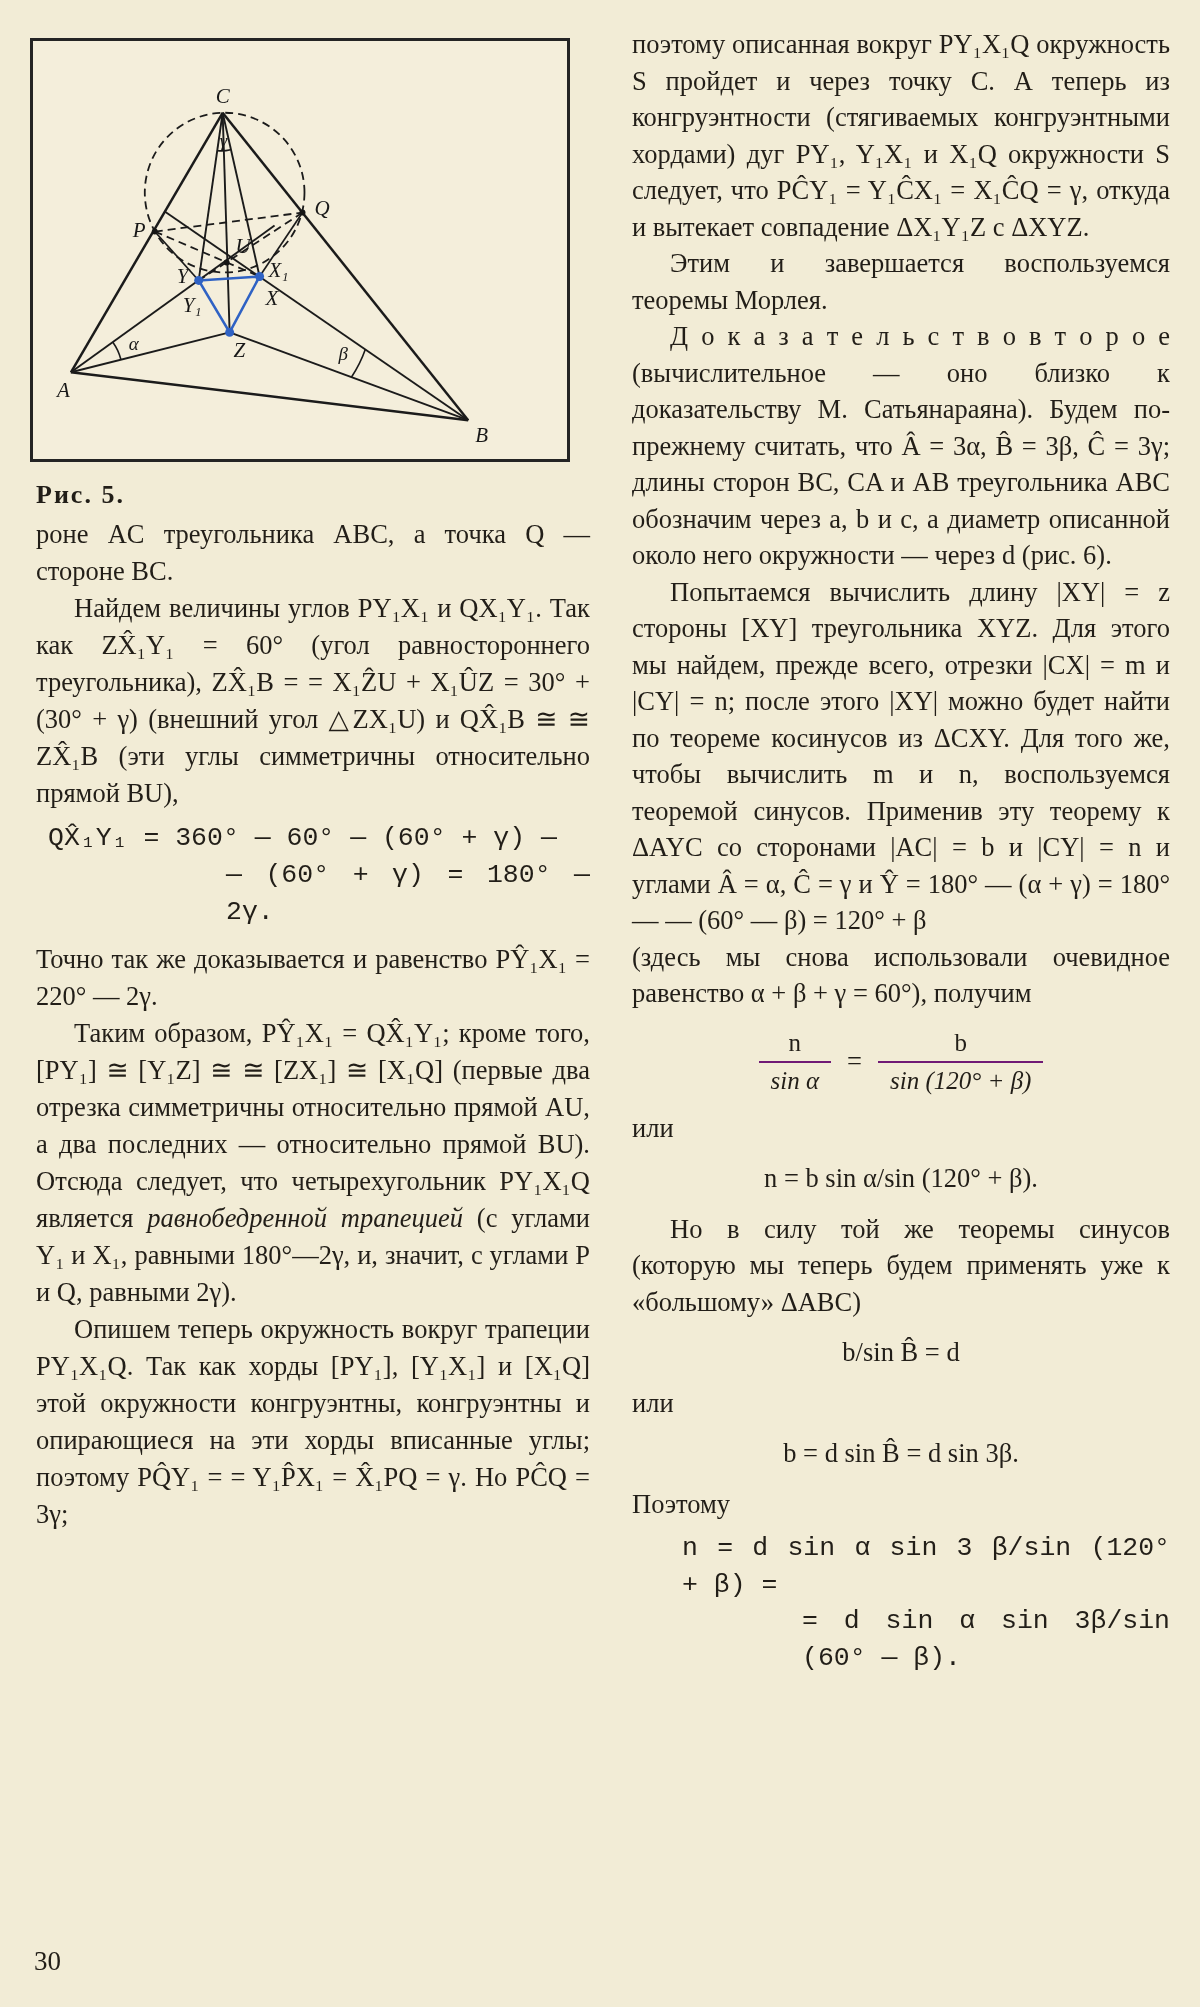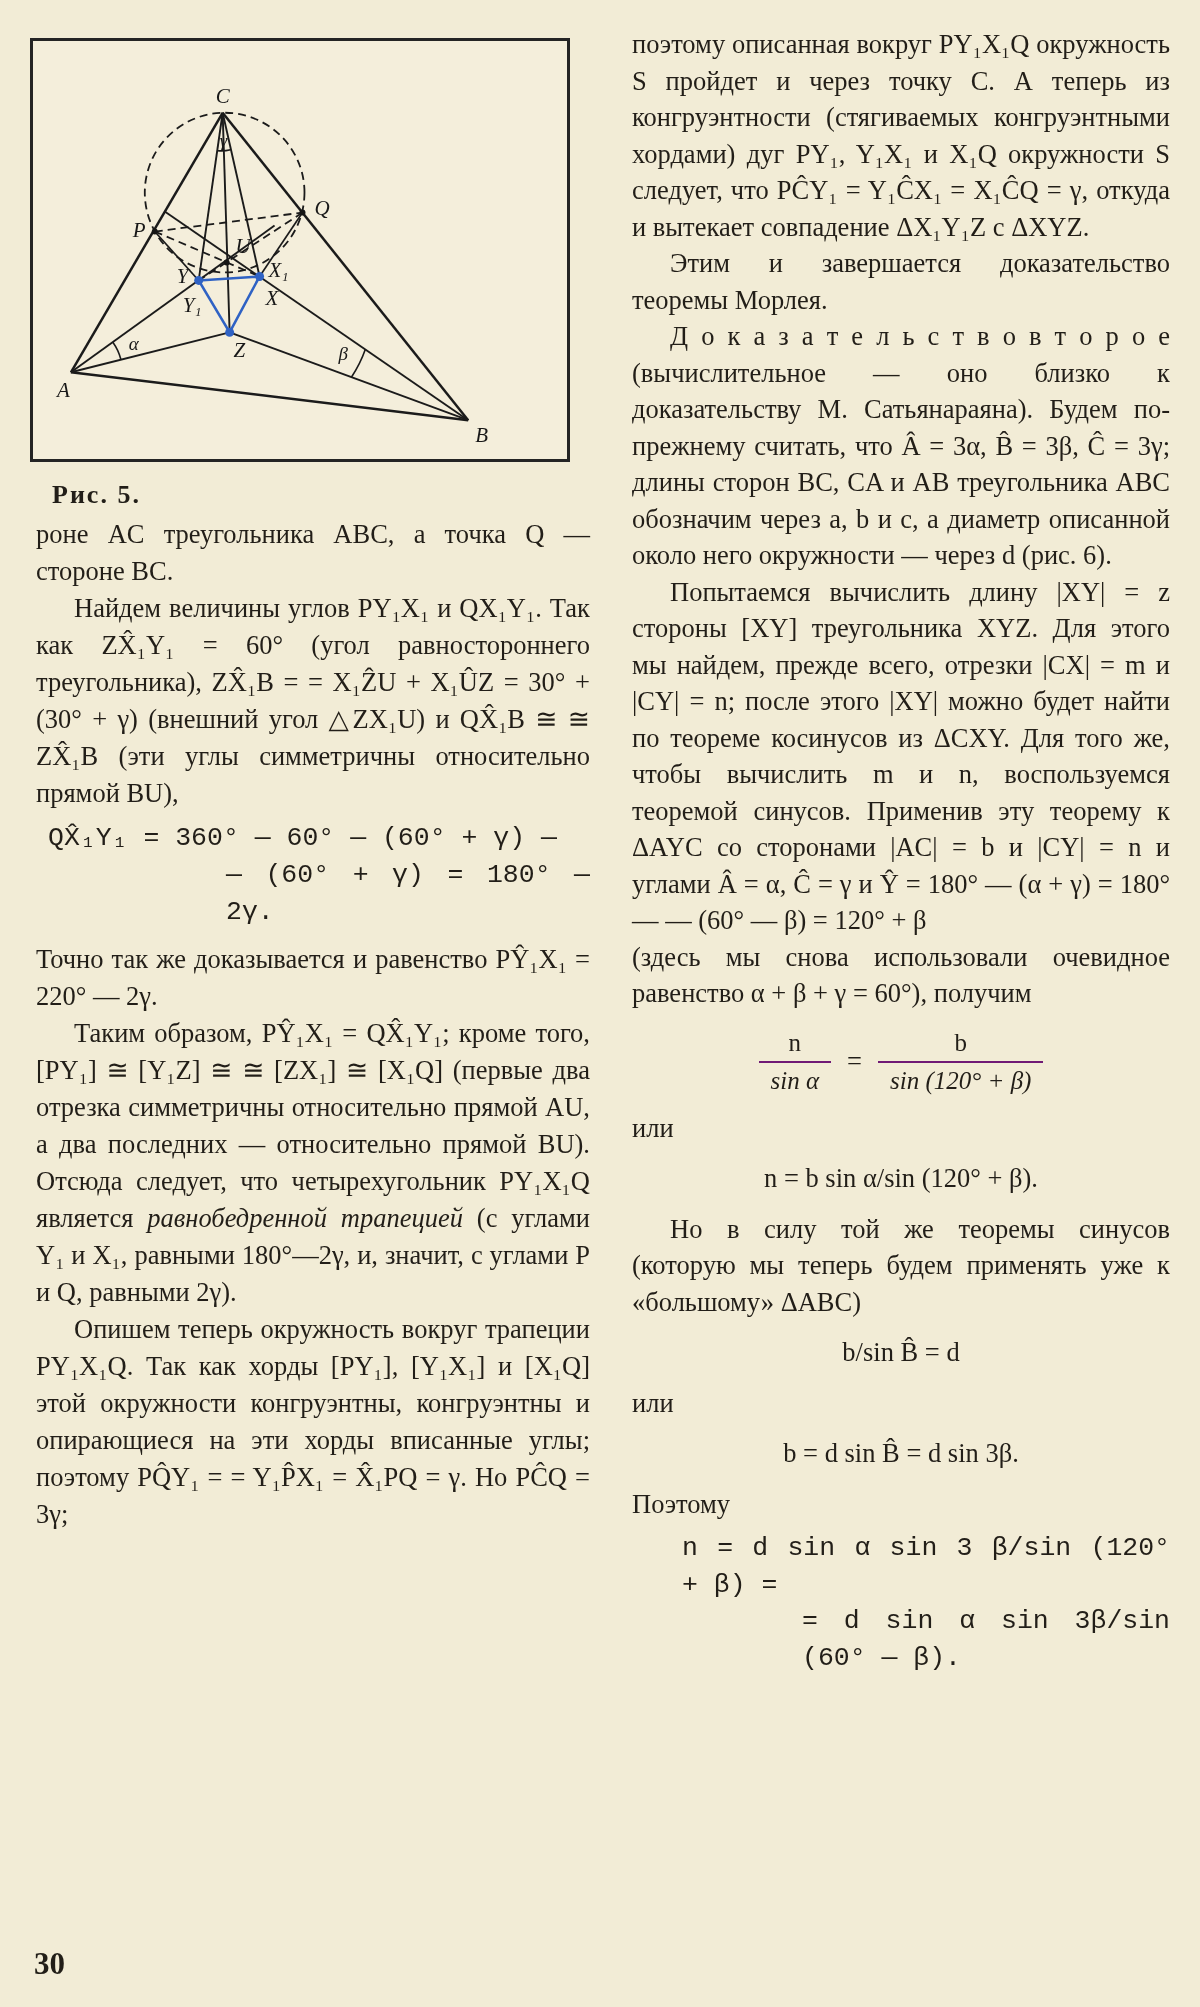--- a/index.html
+++ b/index.html
@@ -16,21 +16,21 @@
   .figure-box {
     position: absolute;
     left: 30px; top: 38px;
     width: 540px; height: 424px;
     border: 3px solid #242424;
     background: #f4eedb;
   }
   .figure-box svg { display: block; width: 100%; height: 100%; }
   .caption {
     position: absolute;
-    left: 52px; top: 480px;
+    left: 36px; top: 480px;
     font-weight: bold;
     font-size: 26px;
     letter-spacing: 2px;
   }
   .col { position: absolute; text-align: justify; }
   .col-left  { left: 36px;  top: 516px; width: 554px; font-size: 26.5px; line-height: 37px; }
   .col-right { left: 632px; top: 26px;  width: 538px; font-size: 26.5px; line-height: 36.5px; }
   p { margin: 0; }
   .ind { text-indent: 38px; }
   .fml { margin: 8px 0 10px; font-family: Liberation Mono, monospace; }
@@ -42,22 +42,22 @@
   .fracline {
     display: flex; justify-content: center; align-items: center;
     gap: 16px; margin: 16px 0 14px;
   }
   .frac { display: inline-flex; flex-direction: column; align-items: center; font-size: 25px; line-height: 30px; }
   .frac .num { padding: 0 12px 3px; }
   .frac .den { border-top: 2px solid #701a75; padding: 3px 12px 0; font-style: italic; }
   .pagenum {
     position: absolute;
     left: 34px; top: 1946px;
-    font-weight: bold;
-    font-size: 31px;
+    font-weight: normal;
+    font-size: 27px;
   }
   em { font-style: italic; }
   .lbl { font-family: "Liberation Serif", "DejaVu Serif", serif; font-style: italic; font-size: 21px; fill: #181818; }
   .greek { font-size: 19px; }
 </style>
 </head>
 <body>
 
 <div class="page">
 
@@ -141,21 +141,21 @@
       <div class="l1">QX̂₁Y₁ = 360° — 60° — (60° + γ) —</div>
       <div class="l2">— (60° + γ) = 180° — 2γ.</div>
     </div>
     <p>Точно так же доказывается и равенство PŶ₁X₁ = 220° — 2γ.</p>
     <p class="ind"><span>Таким образом, PŶ₁X₁ = QX̂₁Y₁; кроме того, [PY₁] ≅ [Y₁Z] ≅ ≅ [ZX₁] ≅ [X₁Q] (первые два отрезка симметричны относительно прямой AU, а два последних — относительно прямой BU). Отсюда следует, что четырехугольник PY₁X₁Q является </span><em>равнобедренной трапецией</em><span> (с углами Y₁ и X₁, равными 180°—2γ, и, значит, с углами P и Q, равными 2γ).</span></p>
     <p class="ind">Опишем теперь окружность вокруг трапеции PY₁X₁Q. Так как хорды [PY₁], [Y₁X₁] и [X₁Q] этой окружности конгруэнтны, конгруэнтны и опирающиеся на эти хорды вписанные углы; поэтому PQ̂Y₁ = = Y₁P̂X₁ = X̂₁PQ = γ. Но PĈQ = 3γ;</p>
   </div>
 
   <div class="col col-right">
     <p>поэтому описанная вокруг PY₁X₁Q окружность S пройдет и через точку C. А теперь из конгруэнтности (стягиваемых конгруэнтными хордами) дуг PY₁, Y₁X₁ и X₁Q окружности S следует, что PĈY₁ = Y₁ĈX₁ = X₁ĈQ = γ, откуда и вытекает совпадение ΔX₁Y₁Z с ΔXYZ.</p>
-    <p class="ind">Этим и завершается доказательство теоремы Морлея.</p>
+    <p class="ind">Этим и завершается воспользуемся теоремы Морлея.</p>
     <p class="ind">Д о к а з а т е л ь с т в о   в т о р о е (вычислительное — оно близко к доказательству М. Сатьянараяна). Будем по-прежнему считать, что Â = 3α, B̂ = 3β, Ĉ = 3γ; длины сторон BC, CA и AB треугольника ABC обозначим через a, b и c, а диаметр описанной около него окружности — через d (рис. 6).</p>
     <p class="ind">Попытаемся вычислить длину |XY| = z стороны [XY] треугольника XYZ. Для этого мы найдем, прежде всего, отрезки |CX| = m и |CY| = n; после этого |XY| можно будет найти по теореме косинусов из ΔCXY. Для того же, чтобы вычислить m и n, воспользуемся теоремой синусов. Применив эту теорему к ΔAYC со сторонами |AC| = b и |CY| = n и углами Â = α, Ĉ = γ и Ŷ = 180° — (α + γ) = 180° — — (60° — β) = 120° + β</p>
     <p>(здесь мы снова использовали очевидное равенство α + β + γ = 60°), получим</p>
 
     <div class="fracline">
       <span class="frac">
         <span class="num">n</span>
         <span class="den">sin α</span>
       </span>
       <span class="eqsign">=</span>

